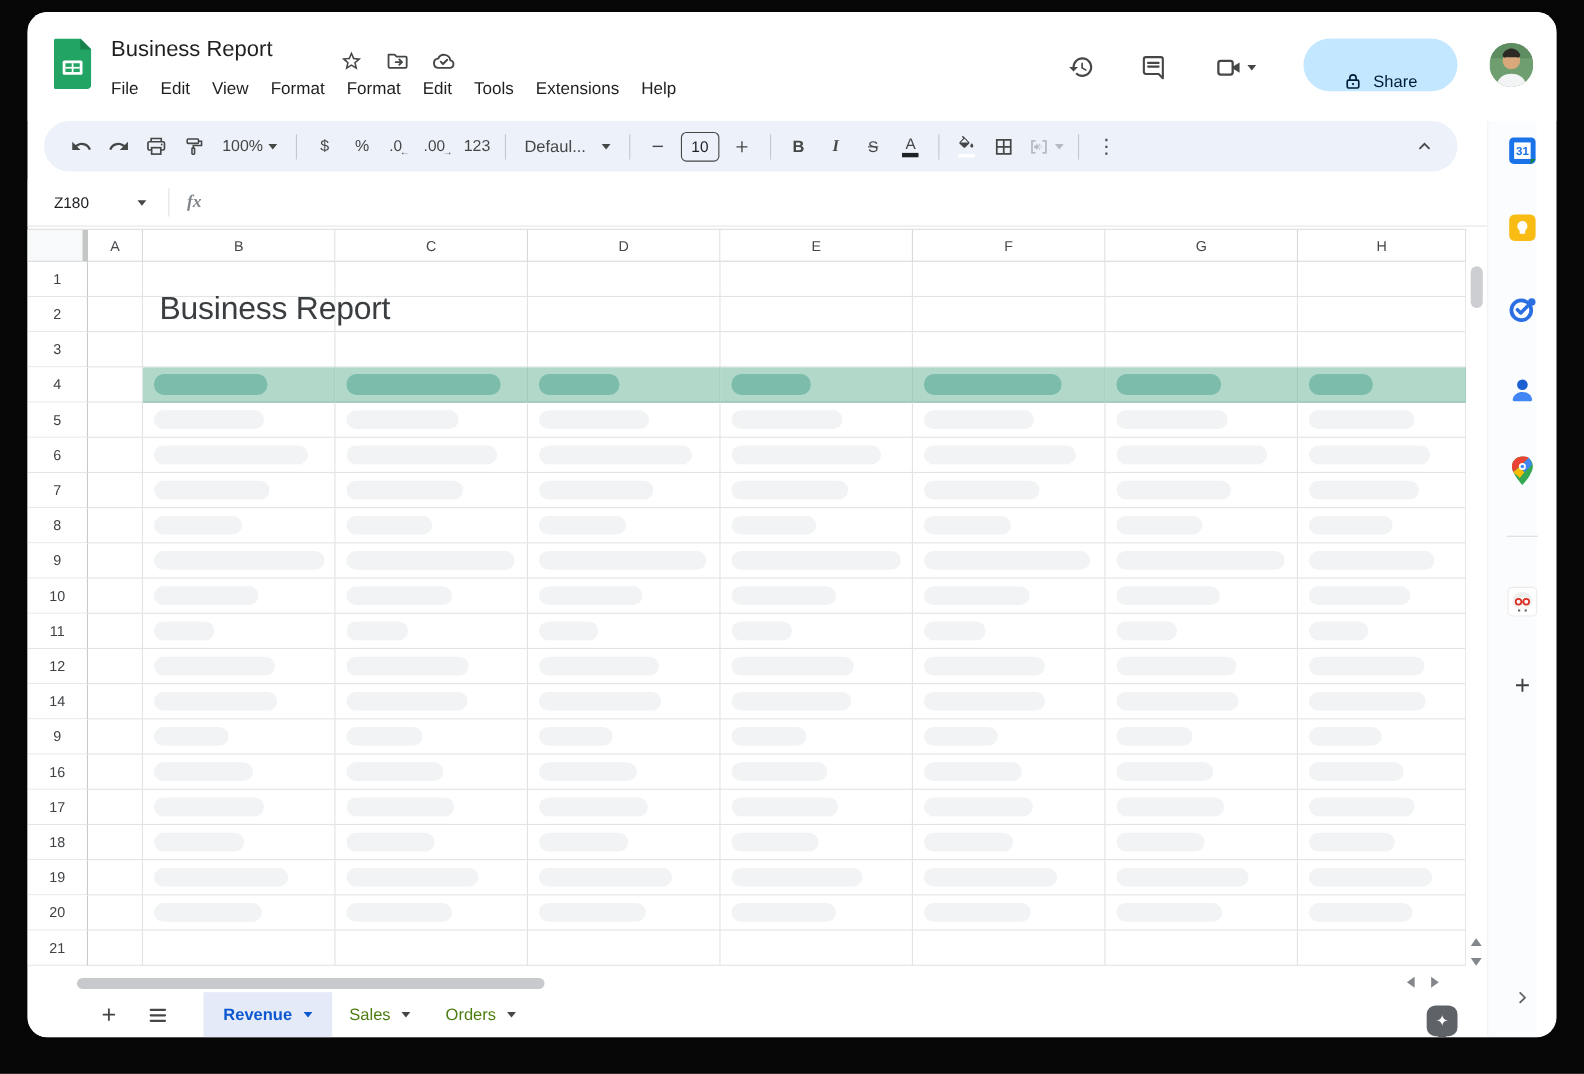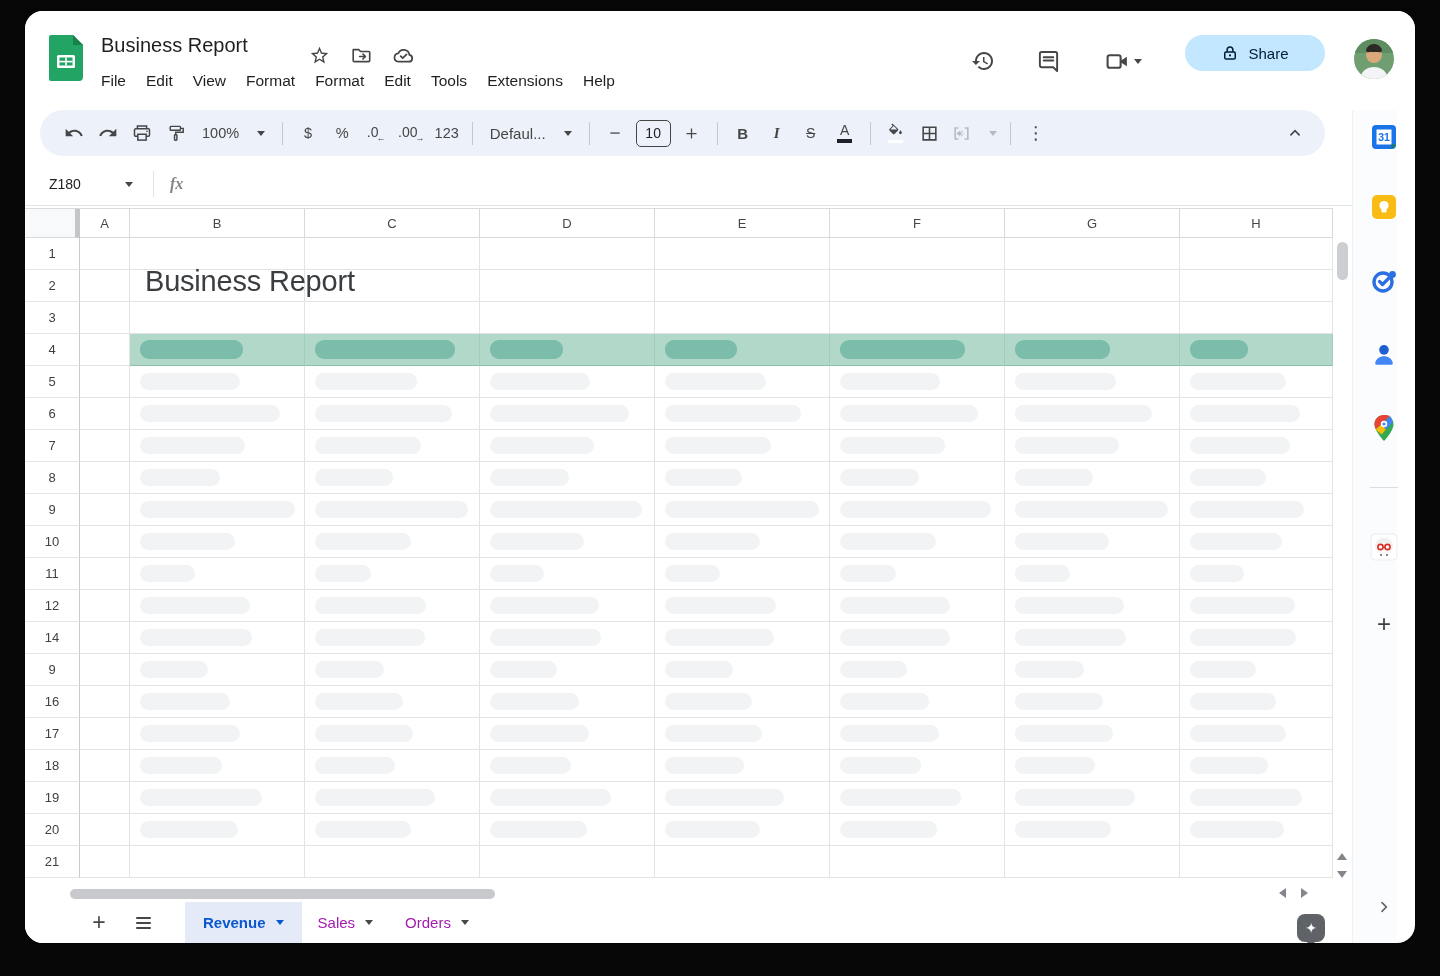--- a/index.html
+++ b/index.html
@@ -7,27 +7,27 @@
   .window { position:absolute; left:25px; top:11px; width:1390px; height:932px; background:#fff; border-radius:18px; overflow:hidden; }
 
   
   .topbar { position:absolute; left:0; top:0; width:100%; height:99px; background:#fff; }
   .logo { position:absolute; left:24px; top:24px; width:34px; height:46px; }
   .doc-title { position:absolute; left:76px; top:23px; font-size:20px; font-weight:500; color:#1f1f1f; }
   .title-icon-btn { position:absolute; top:30px; width:28px; height:28px; border-radius:50%; display:flex; align-items:center; justify-content:center; color:#444746; }
   .menubar { position:absolute; left:66px; top:57px; display:flex; }
   .menu-item { padding:4px 10px; font-size:15.5px; color:#1f1f1f; border-radius:6px; cursor:default; }
   .circle-btn { position:absolute; top:28px; width:44px; height:44px; border-radius:50%; display:flex; align-items:center; justify-content:center; }
-  .share-btn { position:absolute; left:1160px; top:24px; width:140px; height:36px; border-radius:24px; background:#c2e7ff; display:flex; align-items:center; justify-content:center; gap:9px; color:#001d35; font-size:15px; font-weight:500; }
+  .share-btn { position:absolute; left:1160px; top:24px; width:140px; height:48px; border-radius:24px; background:#c2e7ff; display:flex; align-items:flex-end; justify-content:center; gap:9px; color:#001d35; font-size:15px; font-weight:500; }
   .avatar { position:absolute; left:1329px; top:28px; width:40px; height:40px; border-radius:50%; overflow:hidden; }
   .caret { width:0; height:0; border-left:4.5px solid transparent; border-right:4.5px solid transparent; border-top:5.5px solid #444746; }
 
   
   .toolbar { position:absolute; left:15px; top:99px; width:1285px; height:46px; background:#edf2fa; border-radius:23px; display:flex; align-items:center; padding:0 14px 0 18px; gap:2px; }
-  .tbtn { height:32px; min-width:32px; padding:0 4px; border-radius:6px; display:flex; align-items:center; justify-content:center; gap:18px; color:#444746; font-size:14.5px; }
+  .tbtn { height:32px; min-width:32px; padding:0 4px; border-radius:6px; display:flex; align-items:center; justify-content:center; gap:5px; color:#444746; font-size:14.5px; }
   .tbtn svg { flex:none; }
   .tdiv { width:1px; height:23px; background:#c4c7cc; margin:0 7px; flex:none; }
   .zoom-btn { min-width:62px; justify-content:space-between; padding:0 8px; }
   .font-btn { min-width:94px; justify-content:space-between; padding:0 8px; font-size:15px; }
   .sizebox { width:35px; height:27px; border:1.5px solid #444746; border-radius:5px; display:flex; align-items:center; justify-content:center; font-size:14px; color:#202124; margin:0 3px; }
   .bold-lbl { font-weight:700; font-size:15px; }
   .italic-lbl { font-style:italic; font-size:15px; font-family:"Liberation Serif",serif; font-weight:600; }
   .strike-lbl { text-decoration:line-through; font-size:14px; }
   .stacked { display:flex; flex-direction:column; align-items:center; line-height:1; }
   .stacked .bar { width:15px; height:3.5px; margin-top:2px; }
@@ -70,21 +70,21 @@
   .hscroll { position:absolute; left:0; top:875px; width:1308px; height:16px; background:#fff; }
   .hthumb { position:absolute; left:45px; top:3px; width:425px; height:10px; border-radius:5px; background:#c7c9cc; }
   .tri-left { position:absolute; width:0; height:0; border-top:5.5px solid transparent; border-bottom:5.5px solid transparent; border-right:7px solid #83878c; top:2px; left:1254px; }
   .tri-right { position:absolute; width:0; height:0; border-top:5.5px solid transparent; border-bottom:5.5px solid transparent; border-left:7px solid #83878c; top:2px; left:1276px; }
 
   
   .tabbar { position:absolute; left:0; top:891px; width:1327px; height:41px; background:#fff; display:flex; align-items:center; }
   .add-sheet-btn { margin-left:58px; width:32px; height:32px; display:flex; align-items:center; justify-content:center; font-size:23px; color:#444746; }
   .all-sheets-btn { margin-left:12px; width:32px; height:32px; display:flex; flex-direction:column; align-items:center; justify-content:center; gap:3px; }
   .all-sheets-btn i { width:15px; height:2px; background:#444746; border-radius:1px; }
-  .sheet-tab { height:41px; padding:0 16px; display:flex; align-items:center; gap:10px; font-size:15px; font-weight:500; color:#a21caf; }
+  .sheet-tab { height:41px; padding:0 16px; display:flex; align-items:center; gap:10px; font-size:15px; font-weight:500; color:#4d7c0f; }
   .sheet-tab .caret { border-top-color:#444746; }
   .sheet-tab.active { background:#e4eaf8; color:#0b57d0; font-weight:700; margin-left:26px; padding:0 18px; }
   .sheet-tab.active .caret { border-top-color:#0b57d0; }
   .sparkle-btn { position:absolute; right:27px; top:12px; width:28px; height:28px; border-radius:8px; background:#5f6368; color:#fff; display:flex; align-items:center; justify-content:center; font-size:14px; }
   .sparkle-btn:after { content:""; position:absolute; bottom:-3px; left:11px; width:6px; height:6px; background:#5f6368; transform:rotate(45deg); border-radius:1px; }
 
   
   .side-panel { position:absolute; left:1327px; top:99px; width:45px; height:833px; background:#fbfcfe; border-left:1px solid #eef0f2; }
   .sp-icon { position:absolute; left:17px; width:28px; height:28px; display:flex; align-items:center; justify-content:center; }
   .sp-div { position:absolute; left:17px; width:28px; height:1px; background:#dadce0; }

